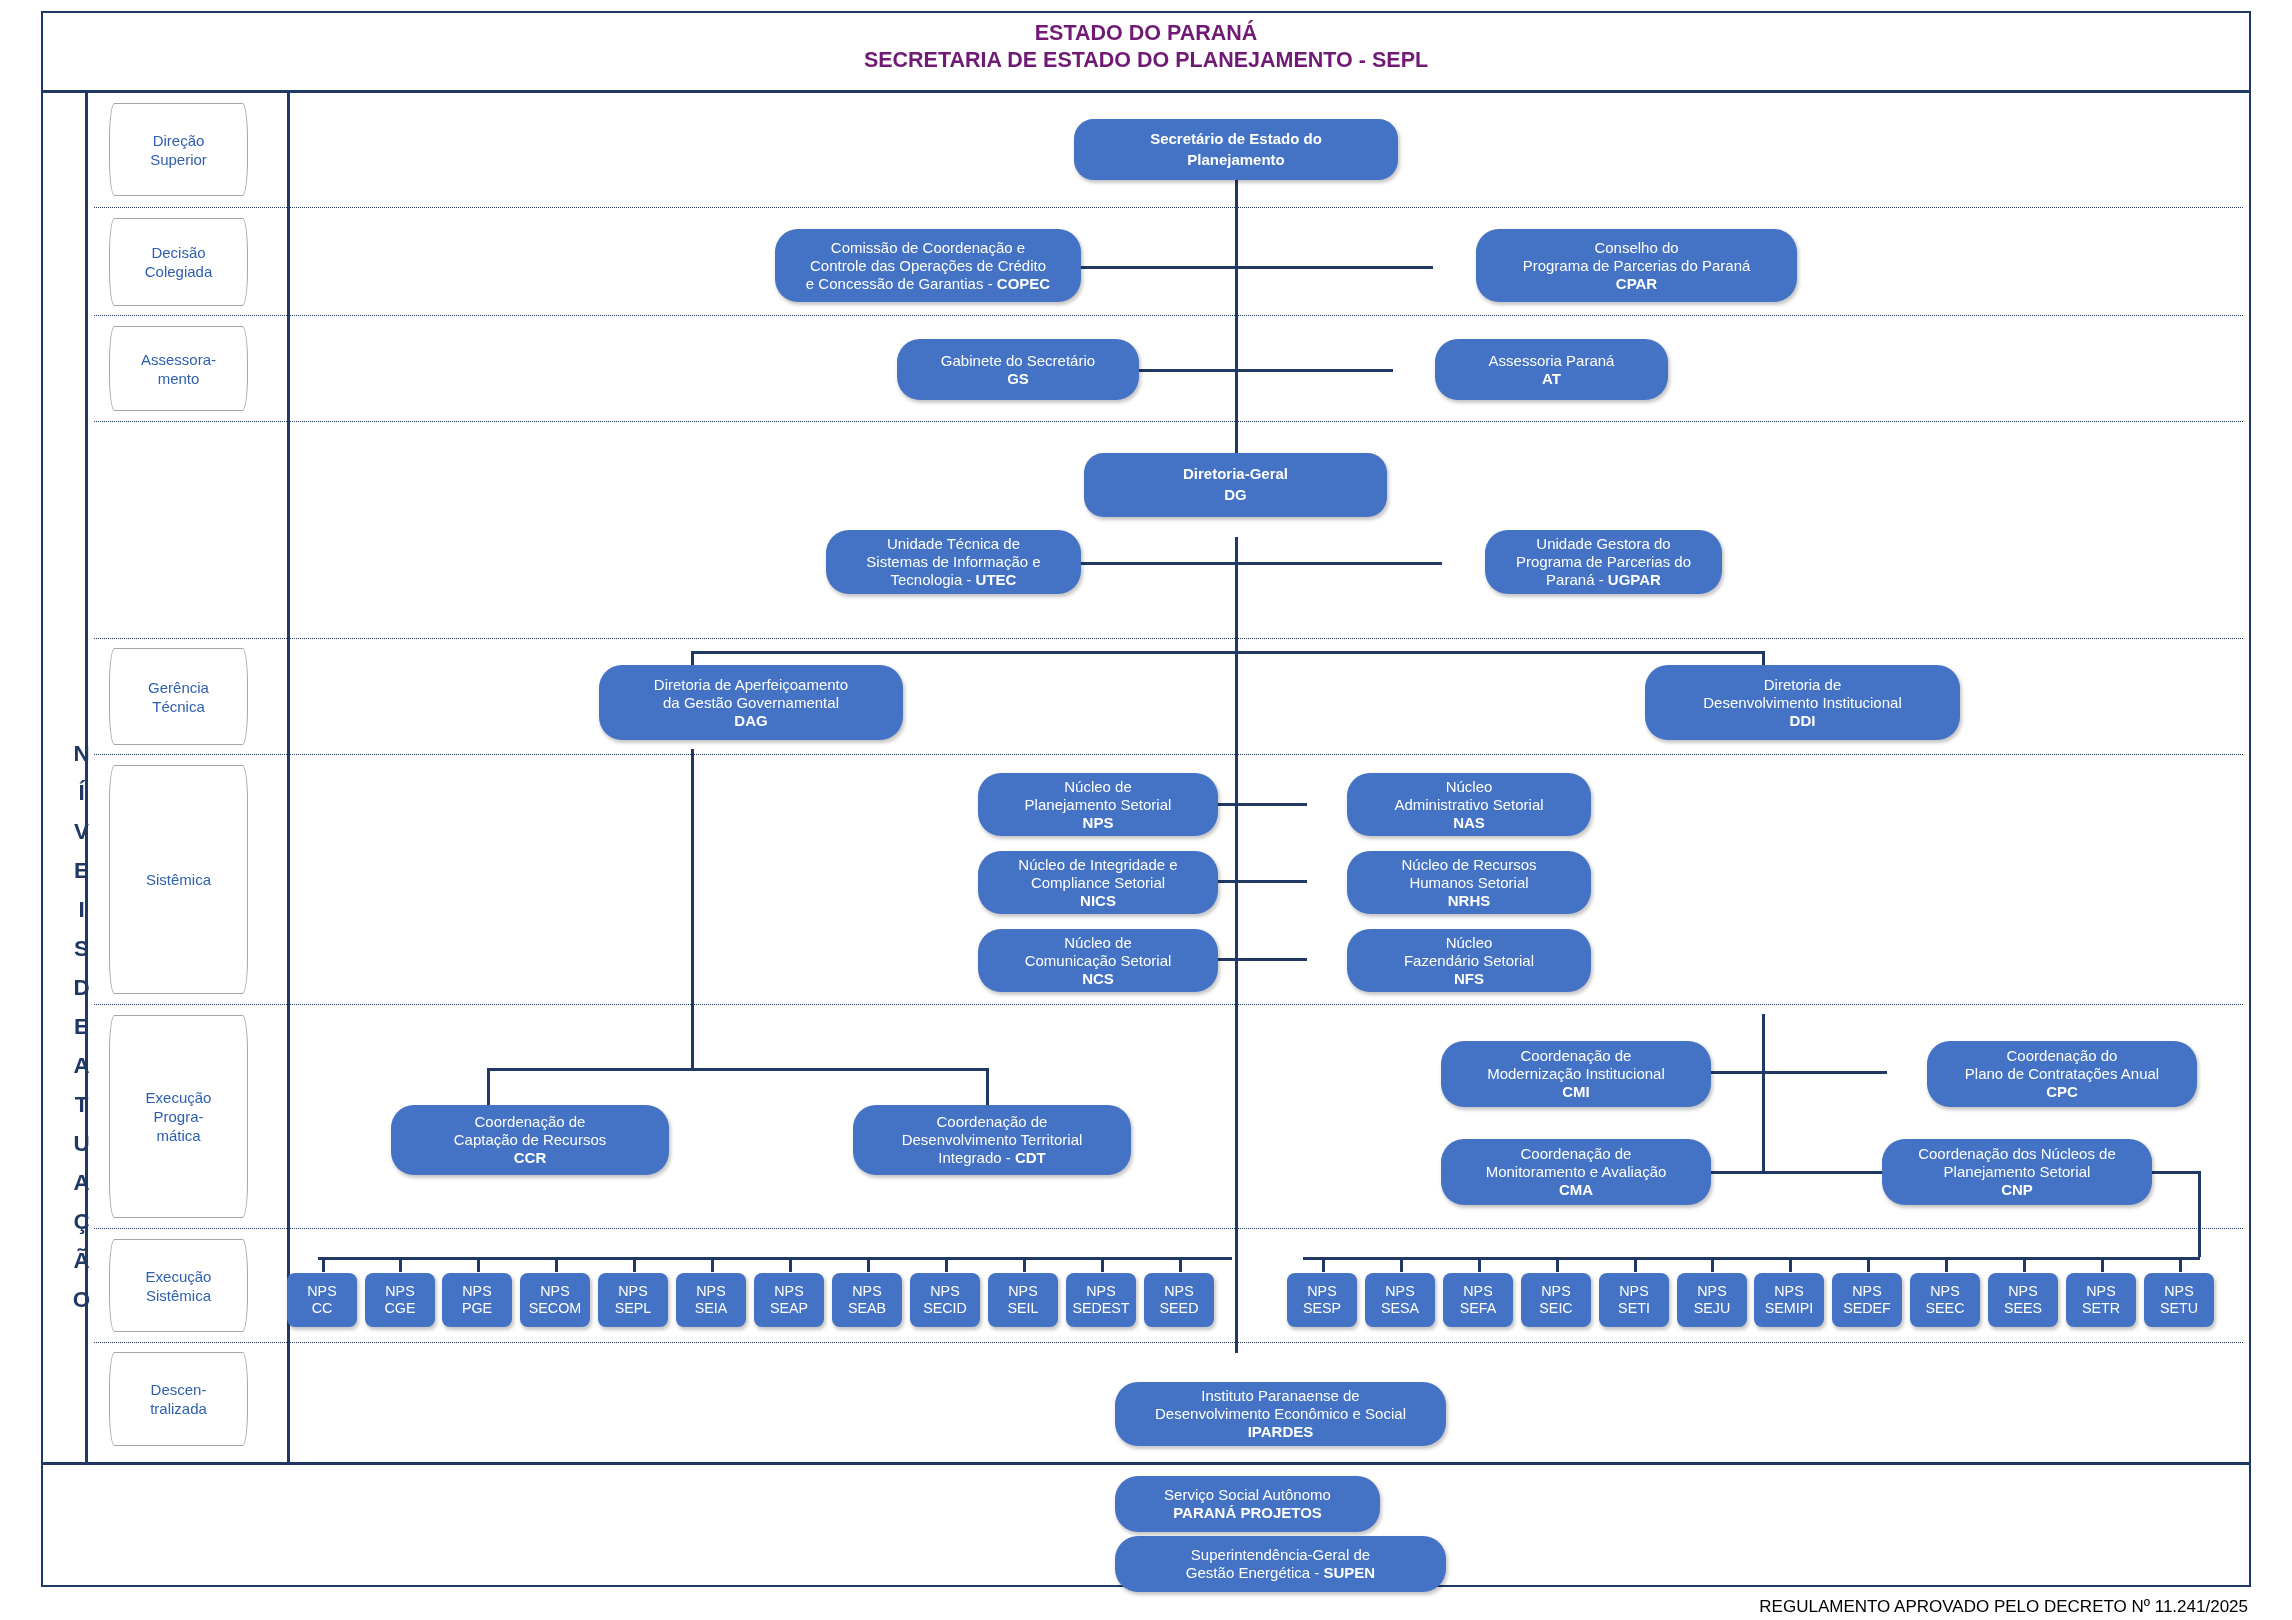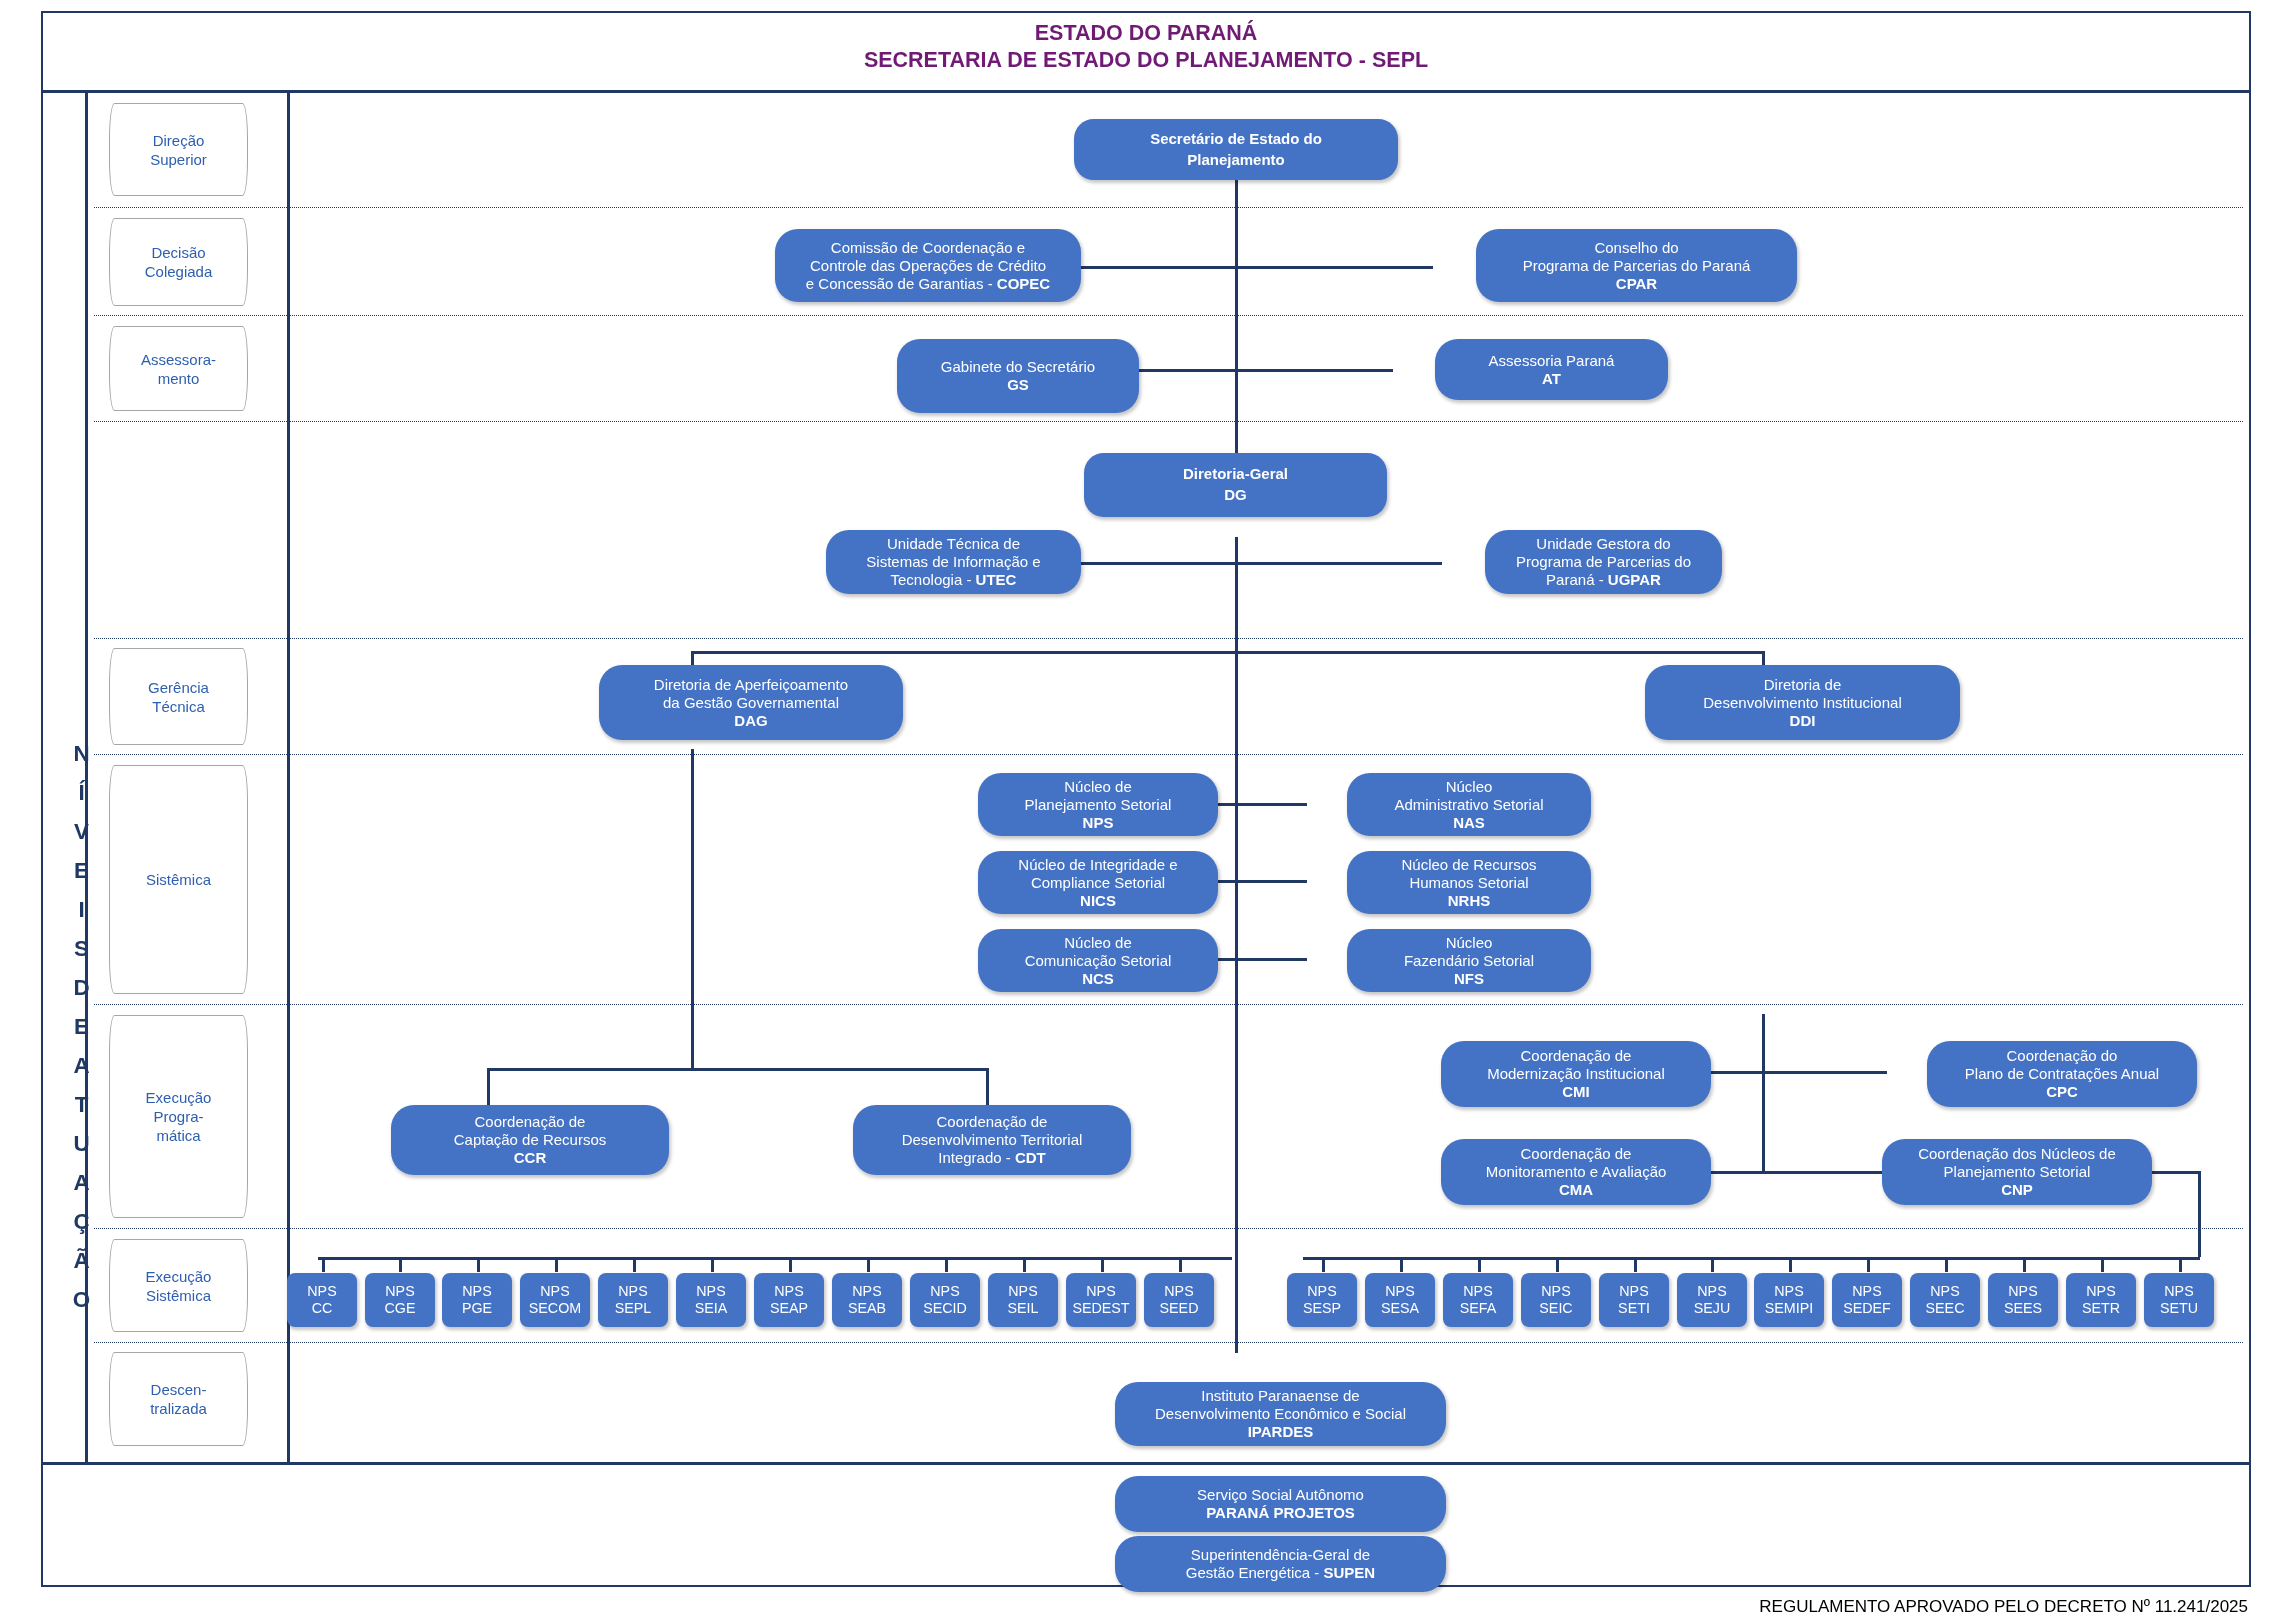--- a/index.html
+++ b/index.html
@@ -156,21 +156,21 @@
   </div>
 
   <div class="node pill" style="left:733px;top:229px;width:306px;height:73px">
     <span><span>Comissão de Coordenação e<br>Controle das Operações de Crédito<br>e Concessão de Garantias - </span><b>COPEC</b></span>
   </div>
 
   <div class="node pill" style="left:1434px;top:229px;width:321px;height:73px">
     <span><span>Conselho do<br>Programa de Parcerias do Paraná</span><br><b>CPAR</b></span>
   </div>
 
-  <div class="node pill" style="left:855px;top:339px;width:242px;height:74px">
+  <div class="node pill" style="left:855px;top:339px;width:242px;height:61px">
     <span><span>Gabinete do Secretário</span><br><b>GS</b></span>
   </div>
 
   <div class="node pill" style="left:1393px;top:339px;width:233px;height:61px">
     <span><span>Assessoria Paraná</span><br><b>AT</b></span>
   </div>
 
   <div class="node big" style="left:1084px;top:453px;width:303px;height:64px">
     <span><span>Diretoria-Geral</span><br><b>DG</b></span>
   </div>
@@ -331,21 +331,21 @@
       <div class="node small" style="left: 2144px; top: 1273px; width: 70px; height: 54px;">
         <span>NPS<br>SETU</span>
       </div>
       <div class="ln v" style="left: 2179px; top: 1257px; height: 15px;"></div>
     </div>
 
   <div class="node pill" style="left:1073px;top:1382px;width:331px;height:64px">
     <span><span>Instituto Paranaense de<br>Desenvolvimento Econômico e Social</span><br><b>IPARDES</b></span>
   </div>
 
-  <div class="node pill" style="left:1073px;top:1476px;width:331px;height:56px">
+  <div class="node pill" style="left:1073px;top:1476px;width:265px;height:56px">
     <span><span>Serviço Social Autônomo</span><br><b>PARANÁ PROJETOS</b></span>
   </div>
 
   <div class="node pill" style="left:1073px;top:1536px;width:331px;height:56px">
     <span><span>Superintendência-Geral de<br>Gestão Energética - </span><b>SUPEN</b></span>
   </div>
 
   <div class="footer">REGULAMENTO APROVADO PELO DECRETO Nº 11.241/2025</div>
 </div>
 

